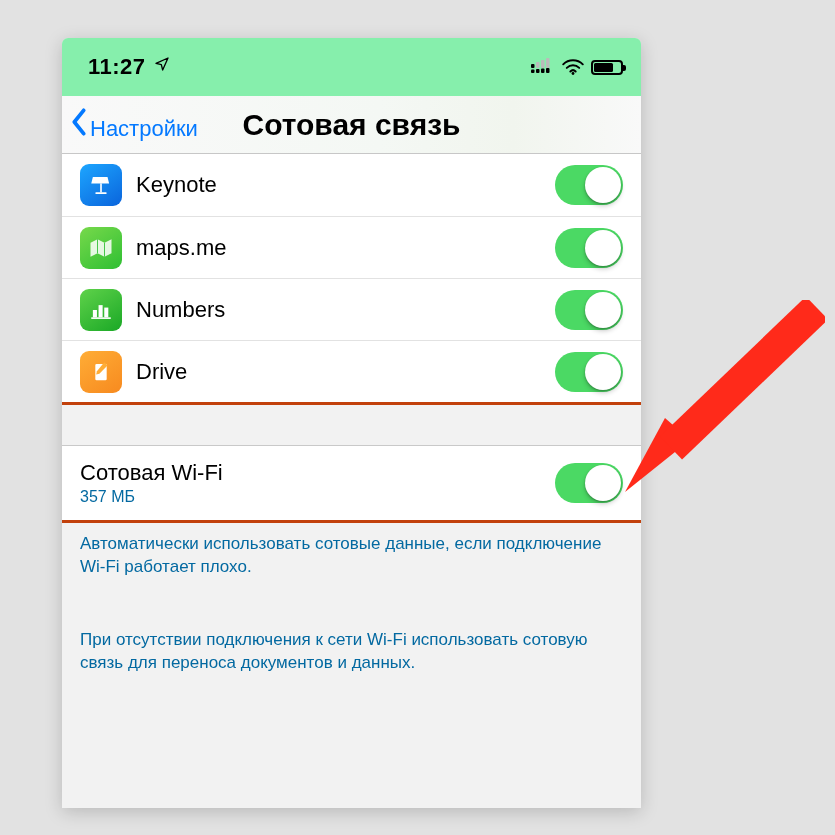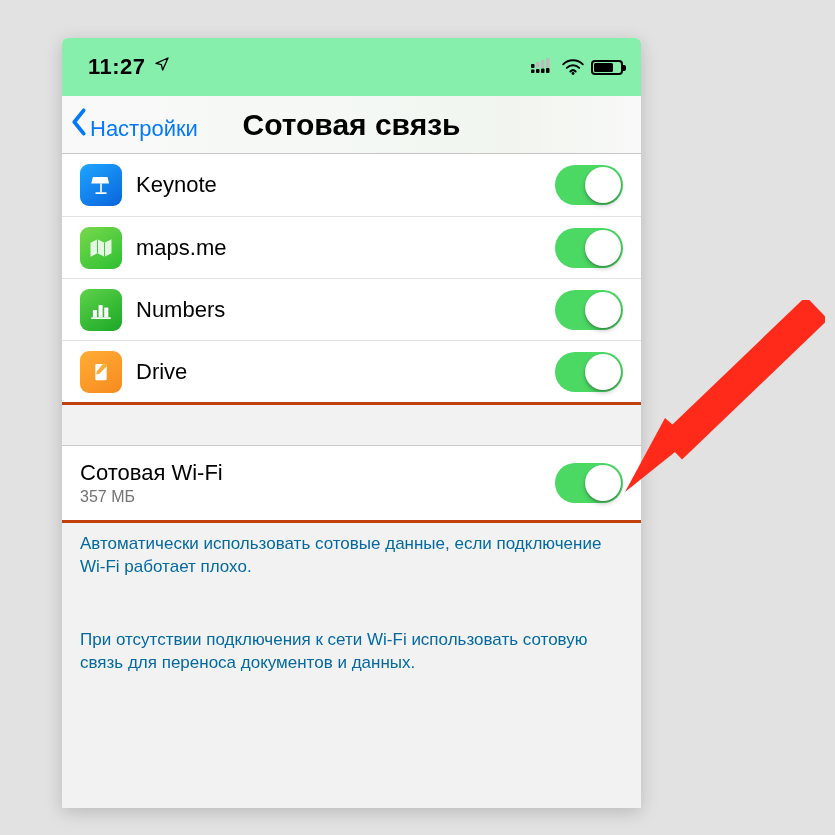--- a/index.html
+++ b/index.html
@@ -93,21 +93,21 @@
       gap: 14px;
     }
     .row + .row { border-top: 1px solid #e2e2e2; }
     .tall { min-height: 74px; }
     .label {
       flex: 1 1 auto;
       font-size: 22px;
       color:#000;
       display:flex; flex-direction:column; justify-content:center;
     }
-    .label .sub { font-size: 16px; color:#737373; margin-top:2px; }
+    .label .sub { font-size: 16px; color:#0369a1; margin-top:2px; }
 
     .appicon {
       width: 42px; height: 42px;
       border-radius: 9px;
       display:flex; align-items:center; justify-content:center;
       color:#fff; font-size:20px;
       position:relative; overflow:hidden;
     }
     .ai-keynote { background: linear-gradient(145deg,#1da6ff,#0a64dc); }
     .ai-maps    { background: linear-gradient(145deg,#77d94b,#2fbf33); }

